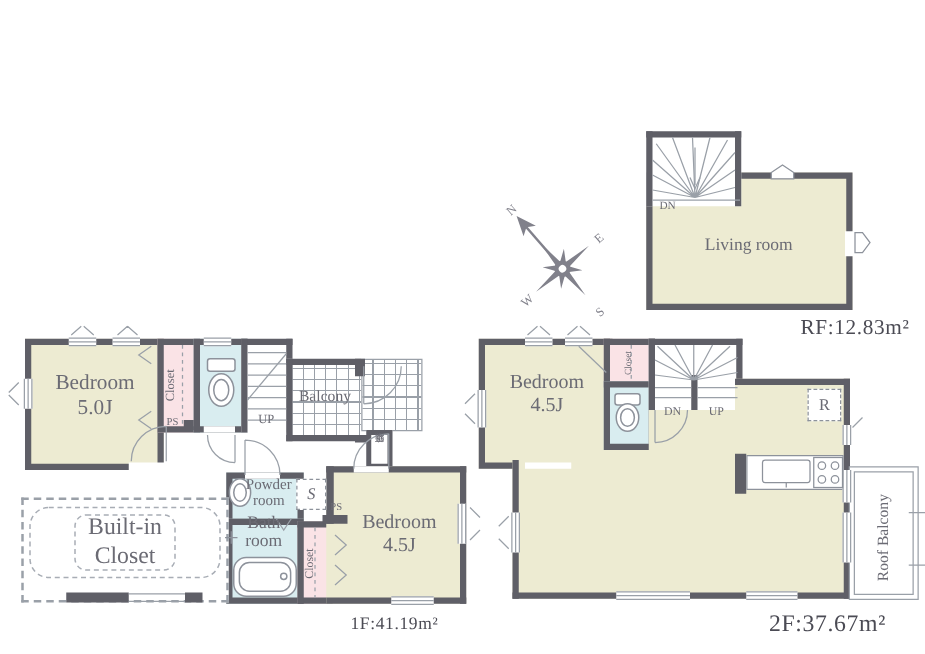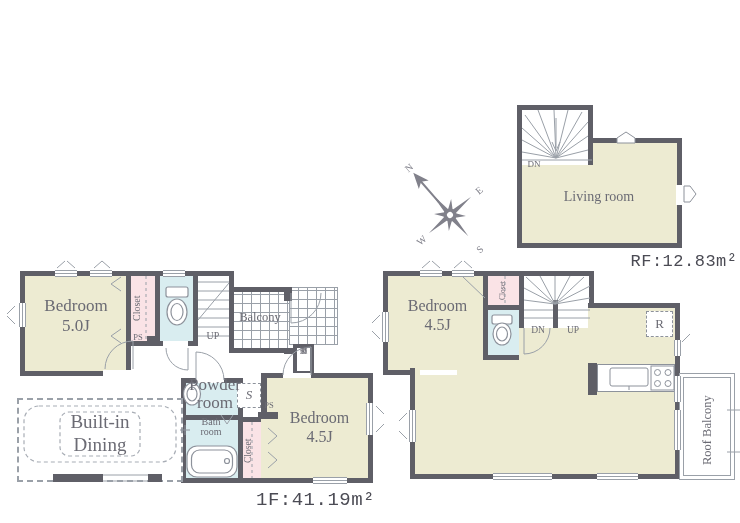--- a/index.html
+++ b/index.html
@@ -23,21 +23,21 @@
     repeating-linear-gradient(90deg,transparent 0 8px,var(--line) 8px 9px);}
   .porch{position:absolute;box-sizing:border-box;border:1px solid var(--line);}
   .dashbox{position:absolute;box-sizing:border-box;border:1px dashed #8d929b;background:#fff;}
   .dashed-area{position:absolute;box-sizing:border-box;border:2px dashed var(--line);background:#fff;}
   .counter{position:absolute;box-sizing:border-box;border:1px solid #8d929b;background:#fff;}
   .balc{position:absolute;box-sizing:border-box;border:1px solid var(--line);}
   .balc .inner{position:absolute;left:3px;top:3px;right:3px;bottom:3px;border:1px solid var(--line);}
   .lbl{position:absolute;display:flex;align-items:center;justify-content:center;text-align:center;
        white-space:pre-line;line-height:1.2;color:var(--text);}
   .vt{writing-mode:vertical-rl;transform:rotate(180deg);}
-  .area-lbl{color:var(--label);letter-spacing:.5px;font-family:Liberation Mono, monospace;}
+  .area-lbl{color:var(--label);letter-spacing:.5px;}
   .it{font-style:italic;}
   .overlay{position:absolute;left:0;top:0;pointer-events:none;}
 </style>
 </head>
 <body>
 
 <div class="canvas">
 
   <div class="rm beige" style="left:20px;top:271px;width:111px;height:105px"></div>
   <div class="rm pink" style="left:126px;top:271px;width:34px;height:75px"></div>
@@ -210,38 +210,39 @@
     </g>
   </svg>
 
   <div class="lbl" style="left:26px;top:293px;width:100px;height:46px;font-size:17px">Bedroom
 5.0J</div>
   <div class="lbl vt" style="left:128px;top:280px;width:18px;height:56px;font-size:10px">Closet</div>
   <div class="lbl" style="left:128px;top:332px;width:20px;height:11px;font-size:8.5px">PS</div>
   <div class="lbl" style="left:196px;top:329px;width:34px;height:13px;font-size:10px">UP</div>
   <div class="lbl" style="left:233px;top:310px;width:54px;height:15px;font-size:12.5px">Balcony</div>
   <div class="lbl vt" style="left:295px;top:347px;width:17px;height:26px;font-size:7.5px">下駄箱</div>
-  <div class="lbl" style="left:182px;top:381px;width:66px;height:26px;font-size:17px;line-height:1.05">Powder
+  <div class="lbl" style="left:182px;top:381px;width:66px;height:26px;font-size:12px;line-height:1.05">Powder
 room</div>
   <div class="lbl it" style="left:240px;top:386px;width:18px;height:18px;font-size:13px">S</div>
   <div class="lbl" style="left:259px;top:400px;width:20px;height:11px;font-size:8.5px">PS</div>
-  <div class="lbl" style="left:184px;top:420px;width:54px;height:14px;font-size:10px;line-height:1.05">Bath
+  <div class="lbl" style="left:184px;top:420px;width:54px;height:14px;font-size:14px;line-height:1.05">Bath
 room</div>
   <div class="lbl vt" style="left:241px;top:427px;width:16px;height:48px;font-size:9.5px">Closet</div>
   <div class="lbl" style="left:272px;top:405px;width:95px;height:44px;font-size:16px">Bedroom
 4.5J</div>
   <div class="lbl" style="left:40px;top:406px;width:120px;height:56px;font-size:19px">Built-in
-Dining</div>
-  <div class="lbl area-lbl" style="left:248px;top:488px;width:135px;height:24px;font-size:19px">1F:41.19m²</div>
+Closet</div>
+  <div class="lbl area-lbl" style="left:248px;top:488px;width:135px;height:24px;font-size:14px">1F:41.19m²</div>
 
   <div class="lbl" style="left:390px;top:293px;width:95px;height:44px;font-size:16px">Bedroom
 4.5J</div>
   <div class="lbl vt" style="left:495px;top:274px;width:15px;height:32px;font-size:7.5px">Closet</div>
   <div class="lbl" style="left:524px;top:325px;width:28px;height:12px;font-size:9.5px">DN</div>
   <div class="lbl" style="left:559px;top:325px;width:28px;height:12px;font-size:9.5px">UP</div>
   <div class="lbl" style="left:646px;top:312px;width:27px;height:24px;font-size:13px">R</div>
   <div class="lbl vt" style="left:698px;top:390px;width:18px;height:80px;font-size:12.5px">Roof Balcony</div>
+  <div class="lbl area-lbl" style="left:588px;top:488px;width:148px;height:24px;font-size:19px">2F:37.67m²</div>
 
   <div class="lbl" style="left:521px;top:159px;width:26px;height:11px;font-size:9px">DN</div>
   <div class="lbl" style="left:543px;top:189px;width:112px;height:16px;font-size:14px">Living room</div>
   <div class="lbl area-lbl" style="left:628px;top:251px;width:112px;height:22px;font-size:17px">RF:12.83m²</div>
 
 </div>
 
 </body></html>

